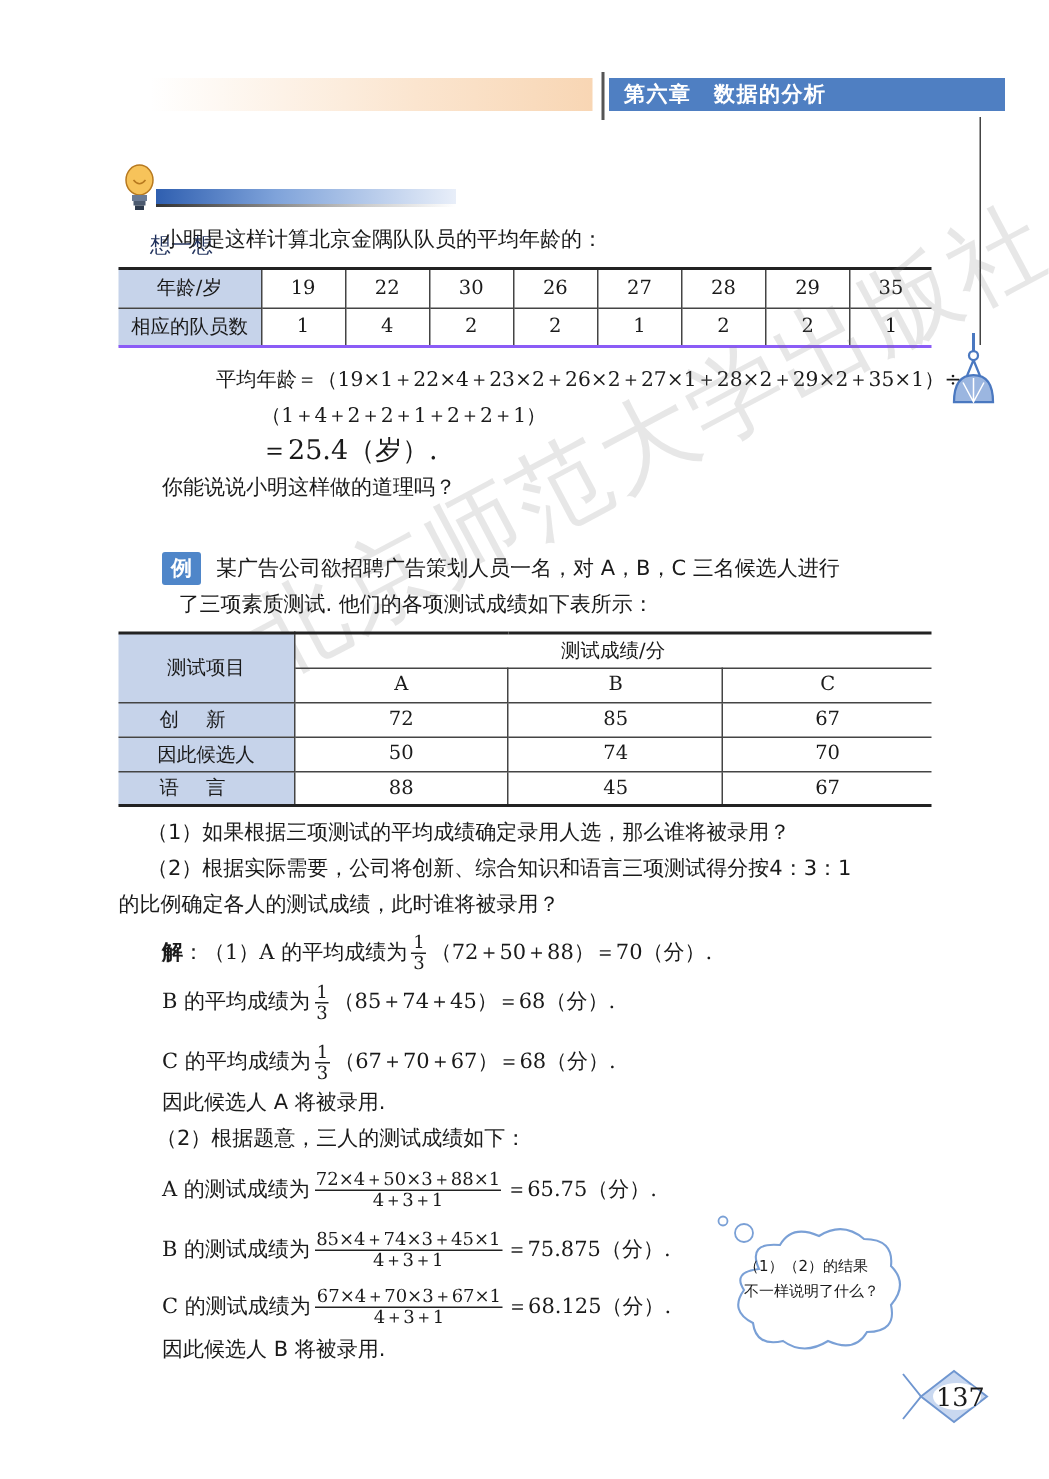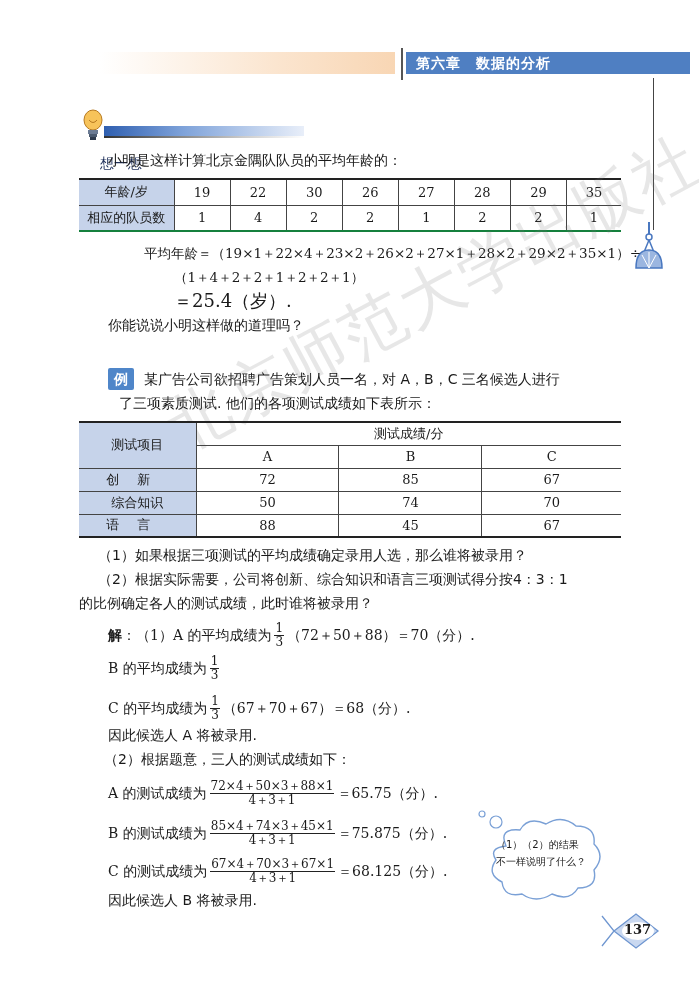--- a/index.html
+++ b/index.html
@@ -4,39 +4,39 @@
 <style>
   * { box-sizing: border-box; margin: 0; padding: 0; }
   html, body { width: 699px; height: 986px; background: #ffffff; overflow: hidden; }
   body { position: relative; font-family: "DejaVu Serif", "Liberation Serif", serif; color: #1a1a1a; }
   .abs { position: absolute; }
 
   
   .hdr-grad { left: 100px; top: 52px; width: 295px; height: 22px;
     background: linear-gradient(to right, rgba(255,255,255,0) 0%, #fbe5cf 60%, #f8d6b4 100%); }
   .hdr-rule { left: 401px; top: 48px; width: 2px; height: 32px; background: #555; }
-  .hdr-bar { left: 406px; top: 52px; width: 284px; height: 22px; background: #4f7fc2;
+  .hdr-bar { left: 406px; top: 52px; width: 264px; height: 22px; background: #4f7fc2;
     color: #fff; font-family: "DejaVu Sans", "Liberation Sans", sans-serif; font-size: 14px;
     font-weight: bold; line-height: 22px; padding-left: 10px; letter-spacing: 1px; white-space: pre; }
   .right-rule { left: 653px; top: 78px; width: 1px; height: 152px; background: #444; }
 
   
   .think-icon { left: 82px; top: 109px; width: 22px; height: 34px; }
   .think-title { left: 100px; top: 112px; font-family: "DejaVu Sans", "Liberation Sans", sans-serif;
     font-size: 14px; font-weight: normal; color: #1e2f5a; margin-top: 43px; }
   .think-bar { left: 104px; top: 126px; width: 200px; height: 10px;
     background: linear-gradient(to right, #2f5fb0 0%, #7fa3da 40%, rgba(180,200,235,0.3) 100%); }
   .think-line { left: 104px; top: 136px; width: 200px; height: 2px; background: linear-gradient(to right,#333,#ccc 70%,transparent); }
 
   .txt { font-size: 14px; line-height: 20px; white-space: nowrap; }
   .zh { font-family: "DejaVu Sans", "Liberation Sans", sans-serif; }
 
   
   table { border-collapse: collapse; position: absolute; font-size: 13px; }
-  .t1 { left: 79px; top: 178px; width: 542px; border-top: 2px solid #222; border-bottom: 2px solid #15803d; }
+  .t1 { left: 79px; top: 178px; width: 542px; border-top: 2px solid #222; border-bottom: 2px solid #8b5cf6; }
   .t1 td { border: 1px solid #444; height: 26px; text-align: center; font-family: "DejaVu Serif", serif; }
   .t1 tr td:first-child { border-left: none; }
   .t1 tr td:last-child { border-right: none; }
   .hcell { background: #c6d3ea; font-family: "DejaVu Sans", "Liberation Sans", sans-serif !important; font-size: 13px; }
 
   .t2 { left: 79px; top: 421px; width: 542px; border-top: 2px solid #222; border-bottom: 2px solid #222; }
   .t2 td { border: 1px solid #444; text-align: center; height: 23px; font-size: 13px; }
   .t2 tr td:first-child { border-left: none; }
   .t2 tr td:last-child { border-right: none; }
 
@@ -49,21 +49,21 @@
   .frac { display: inline-block; vertical-align: middle; text-align: center; font-size: 12px; line-height: 13px; margin: 0 3px; }
   .frac .num { display: block; border-bottom: 1px solid #222; padding: 0 1px; }
   .frac .den { display: block; }
 
   
   .watermark { left: 150px; top: 395px; font-family: "DejaVu Serif", serif; font-size: 64px; color: rgba(120,120,120,0.18);
     transform: rotate(-28deg); transform-origin: left top; white-space: nowrap; letter-spacing: 2px; }
   .cloud-text { left: 496px; top: 836px; width: 90px; font-size: 10px; line-height: 17px; font-family: "DejaVu Sans", sans-serif; white-space: normal; }
 
   .fish { left: 600px; top: 912px; width: 60px; height: 38px; }
-  .pagenum { left: 624px; top: 922px; font-size: 13px; font-weight: bold; }
+  .pagenum { left: 624px; top: 922px; font-size: 17px; font-weight: normal; }
 
   .tower { left: 634px; top: 222px; width: 30px; height: 50px; }
 </style>
 </head>
 <body>
 
 <div class="abs hdr-grad"></div>
 <div class="abs hdr-rule"></div>
 <div class="abs hdr-bar">第六章　数据的分析</div>
 <div class="abs right-rule"></div>
@@ -138,21 +138,21 @@
     <td>B</td>
     <td>C</td>
   </tr>
   <tr>
     <td class="hcell spaced">创新</td>
     <td>72</td>
     <td>85</td>
     <td>67</td>
   </tr>
   <tr>
-    <td class="hcell">综合知识</td>
+    <td class="hcell">因此候选人</td>
     <td>50</td>
     <td>74</td>
     <td>70</td>
   </tr>
   <tr>
     <td class="hcell spaced">语言</td>
     <td>88</td>
     <td>45</td>
     <td>67</td>
   </tr>
@@ -160,21 +160,21 @@
   </table>
 
 <div class="abs txt zh" style="left:98px; top:545px;">（1）如果根据三项测试的平均成绩确定录用人选，那么谁将被录用？</div>
 <div class="abs txt zh" style="left:98px; top:569px;">（2）根据实际需要，公司将创新、综合知识和语言三项测试得分按4：3：1</div>
 <div class="abs txt zh" style="left:79px; top:593px;">的比例确定各人的测试成绩，此时谁将被录用？</div>
 
 <div class="abs txt" style="left:108px; top:622px;">
   <b class="zh">解</b><span>：（1）A 的平均成绩为</span><span class="frac"><span class="num">1</span><span class="den">3</span></span><span>（72＋50＋88）＝70（分）.</span>
 </div>
 <div class="abs txt" style="left:108px; top:655px;">
-  <span>B 的平均成绩为</span><span class="frac"><span class="num">1</span><span class="den">3</span></span>
+  <span>B 的平均成绩为</span><span class="frac"><span class="num">1</span><span class="den">3</span></span><span>（85＋74＋45）＝68（分）.</span>
 </div>
 <div class="abs txt" style="left:108px; top:695px;">
   <span>C 的平均成绩为</span><span class="frac"><span class="num">1</span><span class="den">3</span></span><span>（67＋70＋67）＝68（分）.</span>
 </div>
 <div class="abs txt zh" style="left:108px; top:725px;">因此候选人 A 将被录用.</div>
 <div class="abs txt zh" style="left:104px; top:749px;">（2）根据题意，三人的测试成绩如下：</div>
 
 <div class="abs txt" style="left:108px; top:780px;">
   <span>A 的测试成绩为</span><span class="frac"><span class="num">72×4＋50×3＋88×1</span><span class="den">4＋3＋1</span></span><span>＝65.75（分）.</span>
 </div>

